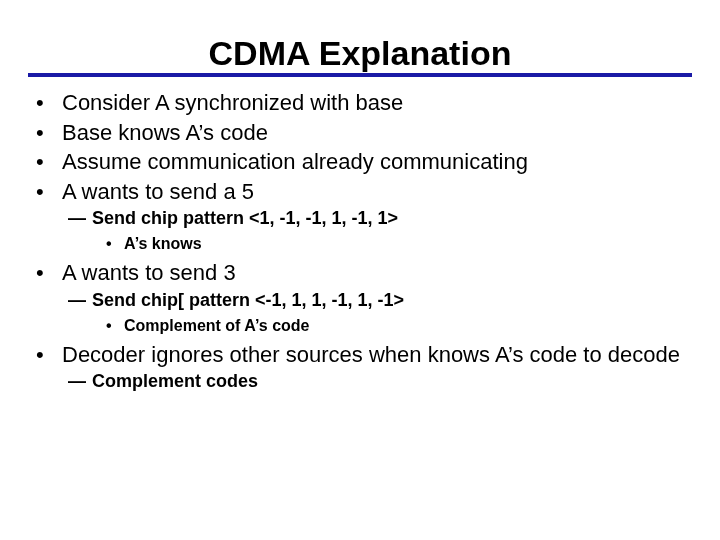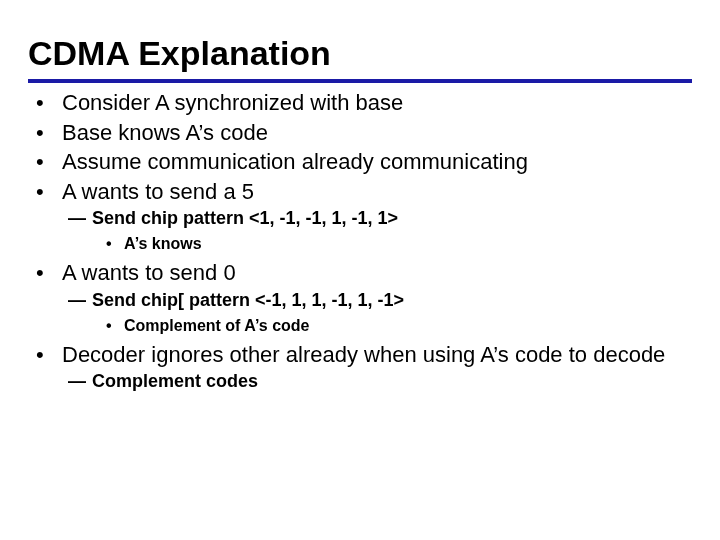--- a/index.html
+++ b/index.html
@@ -9,24 +9,24 @@
     background: #ffffff;
     font-family: Verdana, Arial, sans-serif;
     color: #000;
     overflow: hidden;
     padding: 34px 28px 30px 28px;
   }
   .title {
     font-family: "Arial Black", Arial, sans-serif;
     font-weight: 900;
     font-size: 34px;
+    text-align: center;
     letter-spacing: 0px;
-    padding-bottom: 6px;
     border-bottom: 4px solid #1a1aa6;
-    margin-bottom: 6px;
+    margin-bottom: 12px;
   }
   .content {
     padding: 0 6px;
   }
   .b1 {
     display: flex;
     align-items: flex-start;
     margin: 2px 0 2px 0;
     font-size: 22px;
     line-height: 1.25;
@@ -94,36 +94,36 @@
     <span class="txt">Send chip pattern &lt;1, -1, -1, 1, -1, 1&gt;</span>
   </div>
 
   <div class="b3">
     <span class="dot3">•</span>
     <span class="txt">A’s knows</span>
   </div>
 
   <div class="b1">
     <span class="dot">•</span>
-    <span class="txt">A wants to send 0</span>
+    <span class="txt">A wants to send 3</span>
   </div>
 
   <div class="b2">
     <span class="dash">—</span>
     <span class="txt">Send chip[ pattern &lt;-1, 1, 1, -1, 1, -1&gt;</span>
   </div>
 
   <div class="b3">
     <span class="dot3">•</span>
     <span class="txt">Complement of A’s code</span>
   </div>
 
   <div class="b1">
     <span class="dot">•</span>
-    <span class="txt">Decoder ignores other already when using A’s code to decode</span>
+    <span class="txt">Decoder ignores other sources when knows A’s code to decode</span>
   </div>
 
   <div class="b2">
     <span class="dash">—</span>
     <span class="txt">Complement codes</span>
   </div>
 
 </div>
 
 </body></html>

